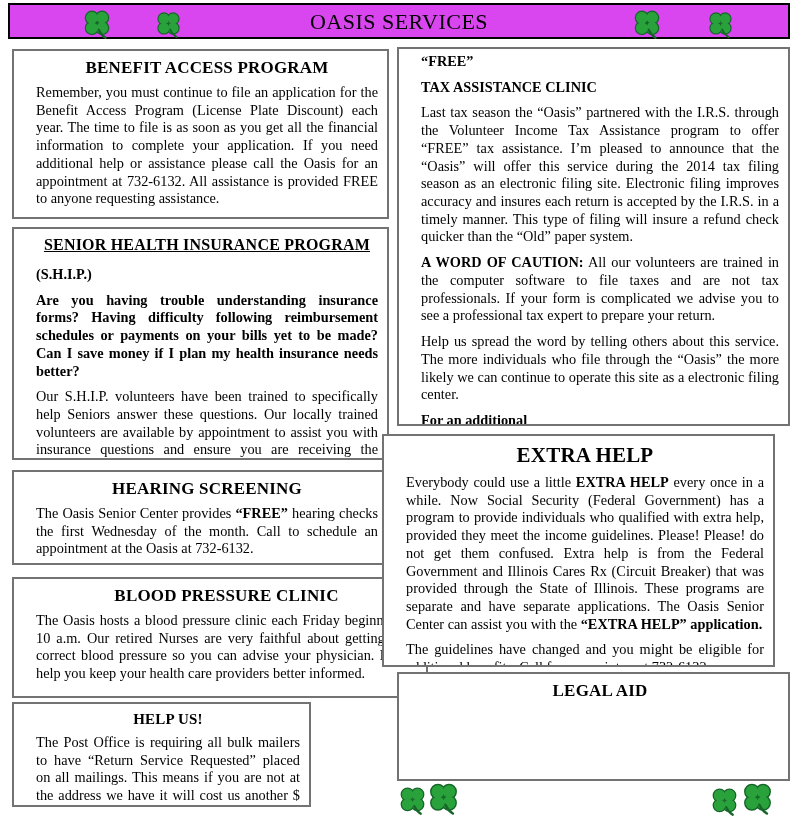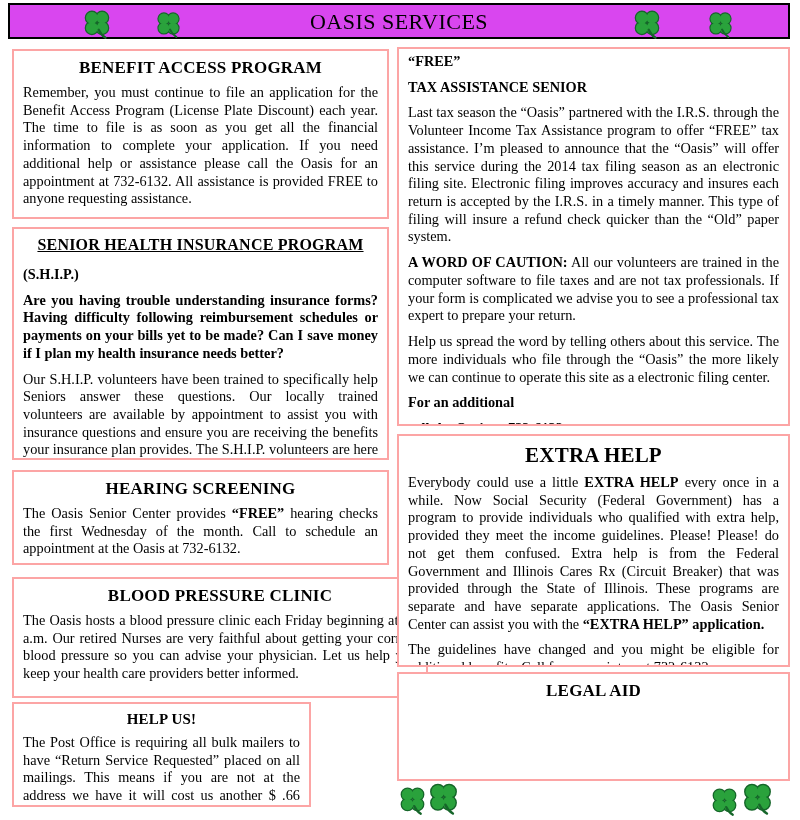--- a/index.html
+++ b/index.html
@@ -2,22 +2,22 @@
 <html><head>
 <meta charset="utf-8">
 <style>
   html,body{margin:0;padding:0;}
   body{
     width:800px;height:820px;position:relative;background:#ffffff;
     font-family:"Liberation Serif", serif;color:#000;
     -webkit-font-smoothing:antialiased;
   }
   .box{
-    position:absolute;border:2px solid #fca5a5;background:#fff;
-    padding:4px 9px 6px 9px;box-sizing:border-box;overflow:hidden;
+    position:absolute;border:2px solid #737373;background:#fff;
+    padding:4px 9px 6px 22px;box-sizing:border-box;overflow:hidden;
   }
   .box h2{
     margin:3px 0 6px 0;text-align:center;font-size:17px;font-weight:bold;
     letter-spacing:.2px;
   }
   .box h2.small{font-size:15px;}
   .box h2.big{font-size:21px;}
   .box h2.mid{font-size:16px;margin-bottom:12px;text-decoration:underline;}
   .subtitle{text-align:center;font-weight:bold;font-size:15px;margin:0 0 6px 0;}
   .box p{
@@ -96,29 +96,29 @@
   <p>The Oasis hosts a blood pressure clinic each Friday beginning at 10 a.m. Our retired Nurses are very faithful about getting your correct blood pressure so you can advise your physician. Let us help you keep your health care providers better informed.</p>
 </div>
 
 <div class="box" style="left:12px;top:702px;width:299px;height:105px">
   <h2 class="small">HELP US!</h2>
   <p><span>The Post Office is requiring all bulk mailers to have “Return Service Requested” placed on all mailings. This means if you are not at the address we have it will cost us another $ .66 cents to have it returned to the Oasis. This can add up to a sizeable amount of money we do not have. </span><b>Please help us by keeping your mailing address current.</b></p>
 </div>
 
 <div class="box" style="left:397px;top:47px;width:393px;height:379px">
   <p class="tax-title-line1">“FREE”</p>
-  <p class="tax-title-line2">TAX ASSISTANCE SENIOR</p>
+  <p class="tax-title-line2">TAX ASSISTANCE CLINIC</p>
   <p>Last tax season the “Oasis” partnered with the I.R.S. through the Volunteer Income Tax Assistance program to offer “FREE” tax assistance.  I’m pleased to announce that the “Oasis” will offer this service during the 2014 tax filing season as an electronic filing site. Electronic filing improves accuracy and insures each return is accepted by the I.R.S. in a timely manner.  This type of filing will insure a refund check quicker than the “Old” paper system.</p>
   <p><b>A WORD OF CAUTION:</b><span>  All our volunteers are trained in the computer software to file taxes and are not tax professionals.  If your form is complicated we advise you to see a professional tax expert to prepare your return.</span></p>
   <p>Help us spread the word by telling others about this service.  The more individuals who file through the “Oasis” the more likely we can continue to operate this site as a electronic filing center.</p>
   <p class="center-bold">For an additional</p>
   <p class="center-bold">call the Oasis at 732-6132</p>
 </div>
 
-<div class="box" style="left:397px;top:434px;width:393px;height:233px">
+<div class="box" style="left:382px;top:434px;width:393px;height:233px">
   <h2 class="big">EXTRA HELP</h2>
   <p><span>Everybody could use a little </span><b>EXTRA HELP</b><span> every once in a while. Now Social Security (Federal Government) has a program to provide individuals who qualified with extra help, provided they meet the income guidelines. Please! Please! do not get them confused. Extra help is from the Federal Government and Illinois Cares Rx (Circuit Breaker) that was provided through the State of Illinois. These programs are separate and have separate applications. The Oasis Senior Center can assist you with the </span><b>“EXTRA HELP” application.</b></p>
   <p>The guidelines have changed and you might be eligible for additional benefits. Call for a appointment 732-6132</p>
 </div>
 
 <div class="box" style="left:397px;top:672px;width:393px;height:109px">
   <h2>LEGAL AID</h2>
 </div>
 
 <svg class="clover" style="left:398px;top:785px" width="29" height="31">

